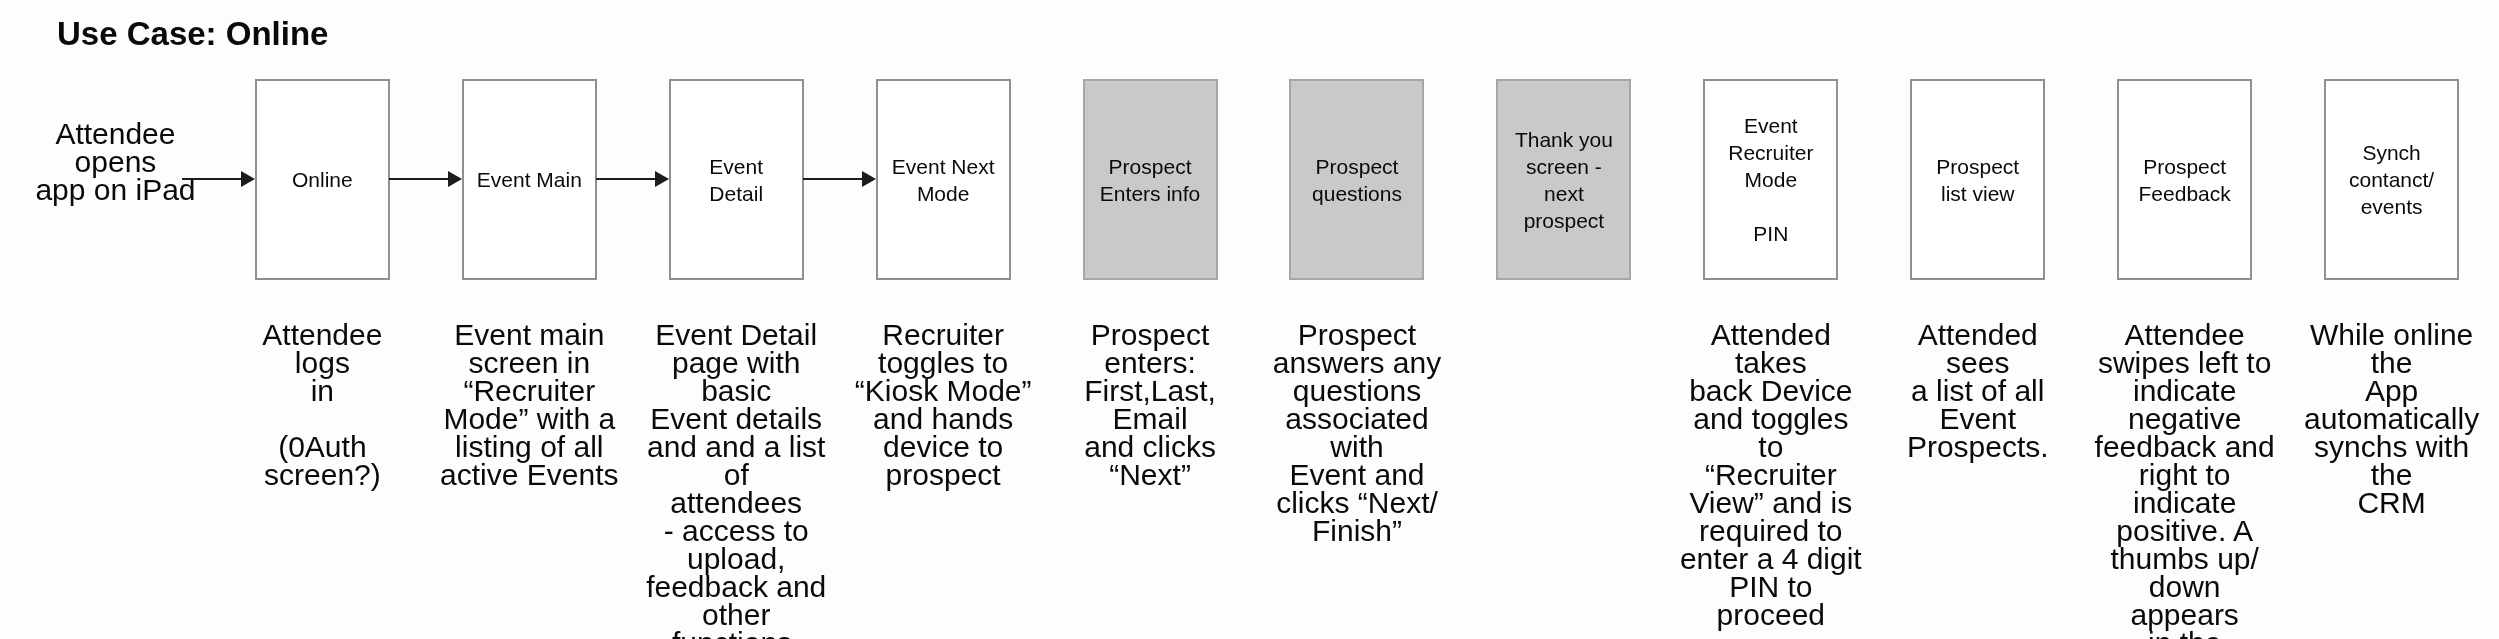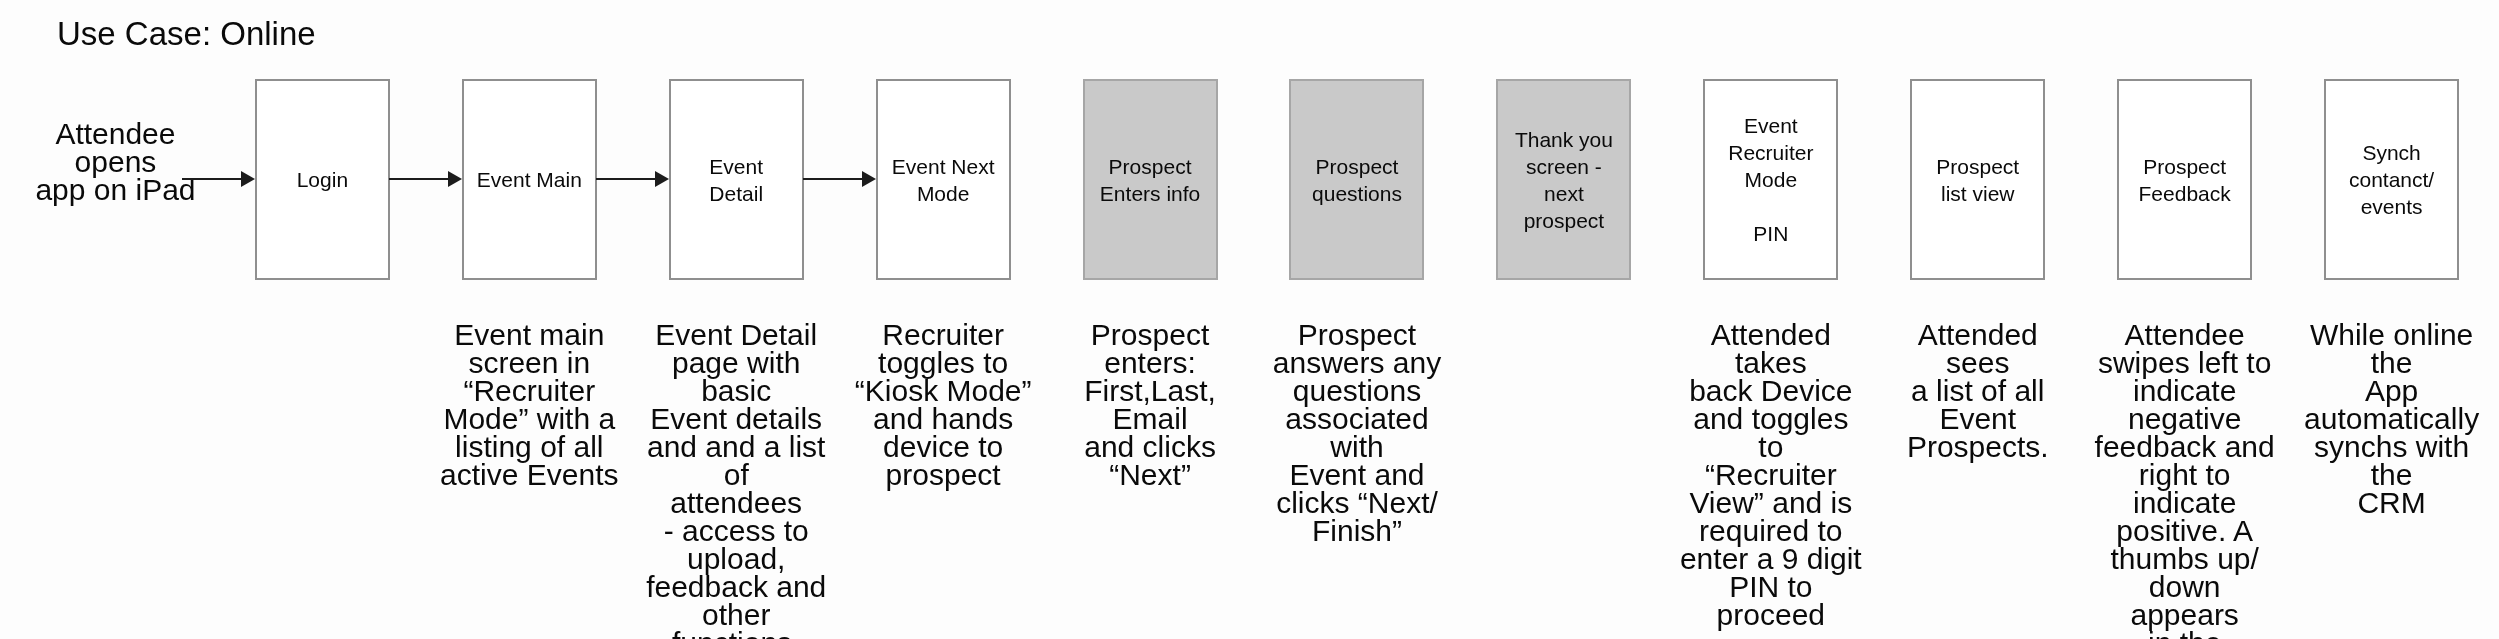--- a/index.html
+++ b/index.html
@@ -6,21 +6,21 @@
   body {
     width:2499px; height:639px;
     background:#fdfdfd;
     font-family:"Liberation Sans", sans-serif;
     color:#0a0a0a;
     position:relative;
     overflow:hidden;
   }
   .title {
     position:absolute; left:57px; top:15px;
-    font-size:33px; font-weight:400;
+    font-size:33px; font-weight:700;
   }
   .flow {
     position:absolute; top:79px; left:0; width:2499px;
     display:flex; box-sizing:border-box; padding:0 4px 0 12px;
   }
   .col { flex:1 1 0; position:relative; min-width:0; }
   .box {
     width:135px; height:201px; margin:0 auto;
     background:#ffffff; border:2px solid #8f8f8f; box-sizing:border-box;
     display:flex; align-items:center; justify-content:center;
@@ -53,26 +53,30 @@
     <div class="arrow">
         <i class="arrow-line"></i>
         <i class="arrow-head"></i>
       </div>
     <div class="desc">Attendee opens
 app on iPad</div>
   </div>
 
   <div class="col" data-arrow="true">
     <div class="box" data-variant="white">
-      <span class="box-label">Login</span>
-    </div>
-    <div class="arrow">
-        <i class="arrow-line"></i>
-        <i class="arrow-head"></i>
-      </div>
+      <span class="box-label">Online</span>
+    </div>
+    <div class="arrow">
+        <i class="arrow-line"></i>
+        <i class="arrow-head"></i>
+      </div>
+    <div class="desc">Attendee logs
+in
+
+(0Auth screen?)</div>
   </div>
 
   <div class="col" data-arrow="true">
     <div class="box" data-variant="white">
       <span class="box-label">Event Main</span>
     </div>
     <div class="arrow">
         <i class="arrow-line"></i>
         <i class="arrow-head"></i>
       </div>
@@ -164,21 +168,21 @@
 
 PIN</span>
     </div>
 
     <div class="desc">Attended takes
 back Device
 and toggles to
 “Recruiter
 View”  and is
 required to
-enter a 9 digit
+enter a 4 digit
 PIN to proceed</div>
   </div>
 
   <div class="col" data-arrow="false">
     <div class="box" data-variant="white">
       <span class="box-label">Prospect
 list view</span>
     </div>
 
     <div class="desc">Attended sees

